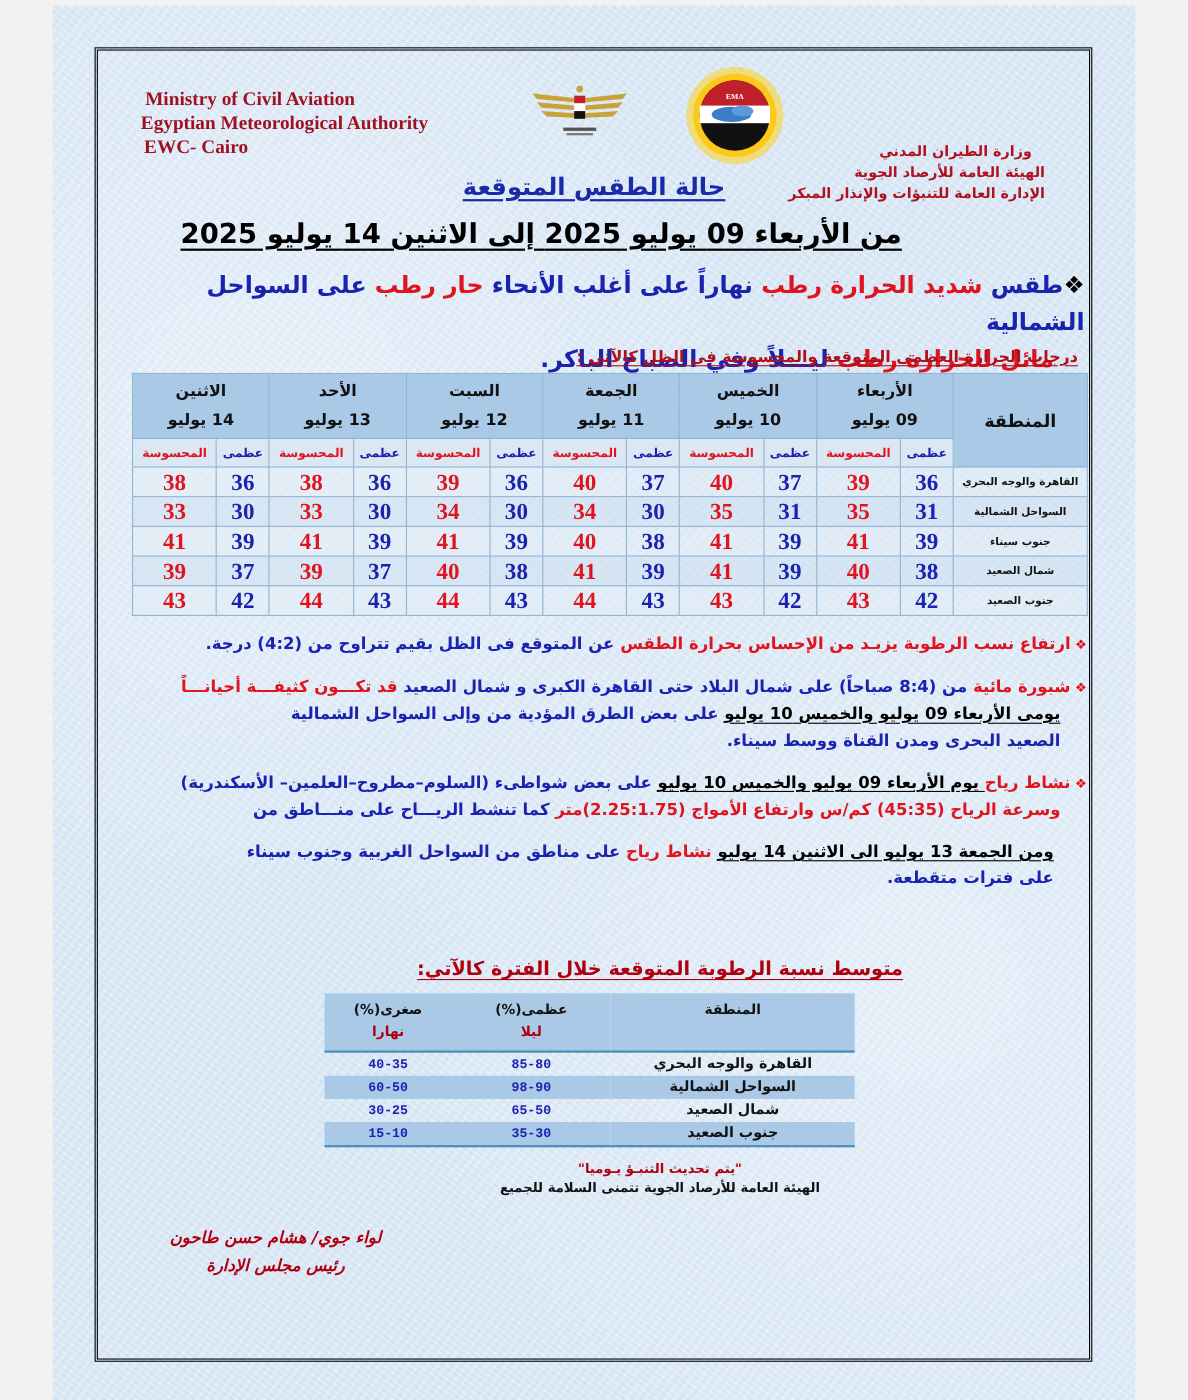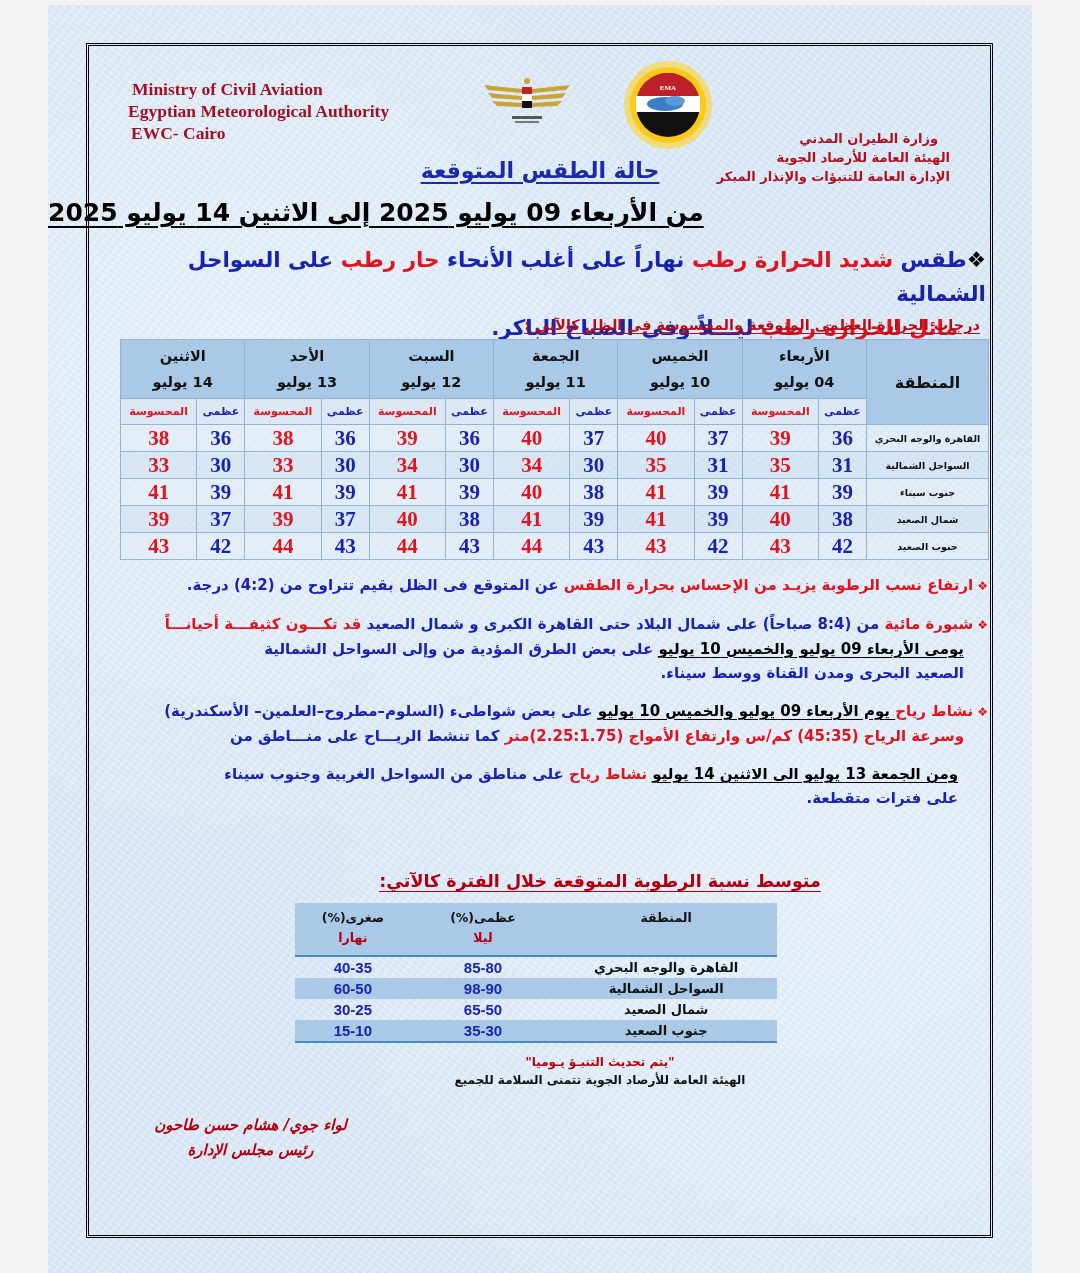--- a/index.html
+++ b/index.html
@@ -32,21 +32,21 @@
     font-size:13px; line-height:19px; direction:rtl; text-align:right;margin-top:48px;
   }
   .ar-header div:first-child { padding-right:12px; }
   .logo-wings { left:434px; top:66px; width:90px; height:60px; }
   .logo-ema { left:575px; top:55px; width:90px; height:90px; }
   .title {
     left:0; width:984px; top:153px; text-align:center; direction:rtl;
     font-weight:bold; font-size:22px; color:#1a2aa8; text-decoration:underline; text-underline-offset:4px;
   }
   .date-range {
-    left:0; width:888px; top:193px; text-align:left; direction:rtl;
+    left:0; width:888px; top:193px; text-align:center; direction:rtl;
     font-weight:bold; font-size:25px; color:#000; text-decoration:underline; text-underline-offset:5px;
   }
   .summary {
     right:46px; top:238px; width:890px; direction:rtl; text-align:right;
     font-weight:bold; font-size:21.5px; line-height:34px; color:#1a22b0;
   }
   .red { color:#e0141e; }
   .blue { color:#1a22b0; }
   .summary .line2 { padding-right:28px; }
   .table-caption {
@@ -78,21 +78,21 @@
   .note4 { padding-right:30px; margin-top:4px; }
   .hum-caption {
     left:0; width:984px; top:866px; text-align:center; direction:rtl; padding-left:120px; box-sizing:border-box;
     font-weight:bold; font-size:17.5px; color:#b00010; text-decoration:underline; text-underline-offset:4px;
   }
   table.hum {
     position:absolute; left:247px; top:898px; width:482px; border-collapse:collapse; direction:rtl;
   }
   table.hum th { background:#a9c9e7; font-family:"DejaVu Sans", sans-serif; font-weight:bold; font-size:12.5px; color:#111; height:46px; vertical-align:top; padding-top:5px; line-height:20px; border-bottom:2px solid #4a8ab8; }
   table.hum th .sub { color:#b00010; }
-  table.hum td { height:21px; text-align:center; font-family:Liberation Sans, sans-serif; font-weight:bold; font-size:15px; color:#1a22b0; padding:0; }
+  table.hum td { height:21px; text-align:center; font-family:Liberation Mono, monospace; font-weight:bold; font-size:12px; color:#1a22b0; padding:0; }
   table.hum td.region { font-family:"DejaVu Sans", sans-serif; font-size:13px; color:#111; }
   table.hum tbody tr:nth-child(even) td { background:#a9c9e7; }
   table.hum tbody tr:last-child td { border-bottom:2px solid #4a8ab8; }
   .update-note { left:0; width:984px; top:1048px; text-align:center; direction:rtl; padding-left:120px; box-sizing:border-box; font-weight:bold; font-size:12px; line-height:18px; }
   .update-note .q { color:#b00010; }
   .update-note .w { color:#111; }
   .signature { left:85px; top:1108px; width:235px; text-align:center; direction:rtl; font-weight:bold; font-style:italic; font-size:15px; line-height:25px; color:#b00010; }
 </style>
 </head>
 <body>
@@ -153,21 +153,21 @@
   </div>
 
   <div class="abs table-caption">درجات الحرارة العظمى المتوقعة والمحسوسة فى الظل كالآتى :</div>
 
   <table class="temps">
     <thead>
       <tr>
         <th class="region-head" rowspan="2">المنطقة</th>
         <th class="day-head" colspan="2">
             <div>الأربعاء</div>
-            <div>04 يوليو</div>
+            <div>09 يوليو</div>
           </th>
         <th class="day-head" colspan="2">
             <div>الخميس</div>
             <div>10 يوليو</div>
           </th>
         <th class="day-head" colspan="2">
             <div>الجمعة</div>
             <div>11 يوليو</div>
           </th>
         <th class="day-head" colspan="2">

